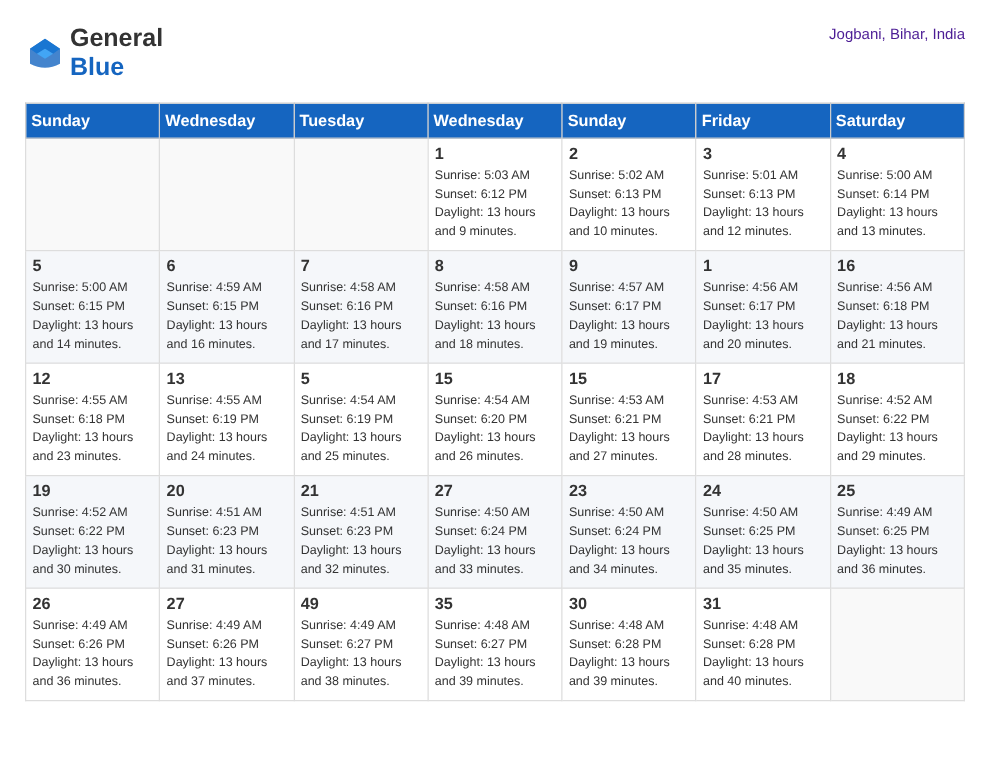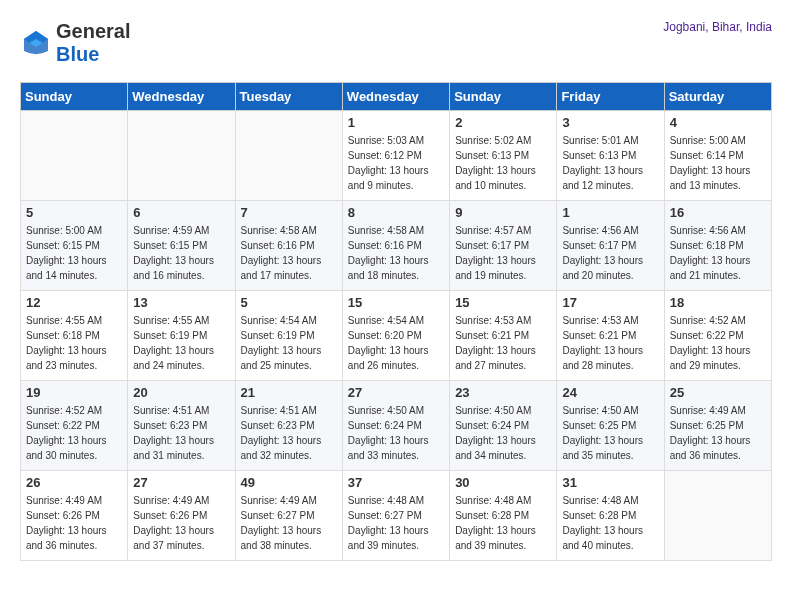--- a/index.html
+++ b/index.html
@@ -226,21 +226,21 @@
         </td>
         <td>
           <div class="day-number">27</div>
           <div class="day-info">Sunrise: 4:49 AM<br>Sunset: 6:26 PM<br>Daylight: 13 hours and 37 minutes.</div>
         </td>
         <td>
           <div class="day-number">49</div>
           <div class="day-info">Sunrise: 4:49 AM<br>Sunset: 6:27 PM<br>Daylight: 13 hours and 38 minutes.</div>
         </td>
         <td>
-          <div class="day-number">37</div>
+          <div class="day-number">35</div>
           <div class="day-info">Sunrise: 4:48 AM<br>Sunset: 6:27 PM<br>Daylight: 13 hours and 39 minutes.</div>
         </td>
         <td>
           <div class="day-number">30</div>
           <div class="day-info">Sunrise: 4:48 AM<br>Sunset: 6:28 PM<br>Daylight: 13 hours and 39 minutes.</div>
         </td>
         <td>
           <div class="day-number">31</div>
           <div class="day-info">Sunrise: 4:48 AM<br>Sunset: 6:28 PM<br>Daylight: 13 hours and 40 minutes.</div>
         </td>

